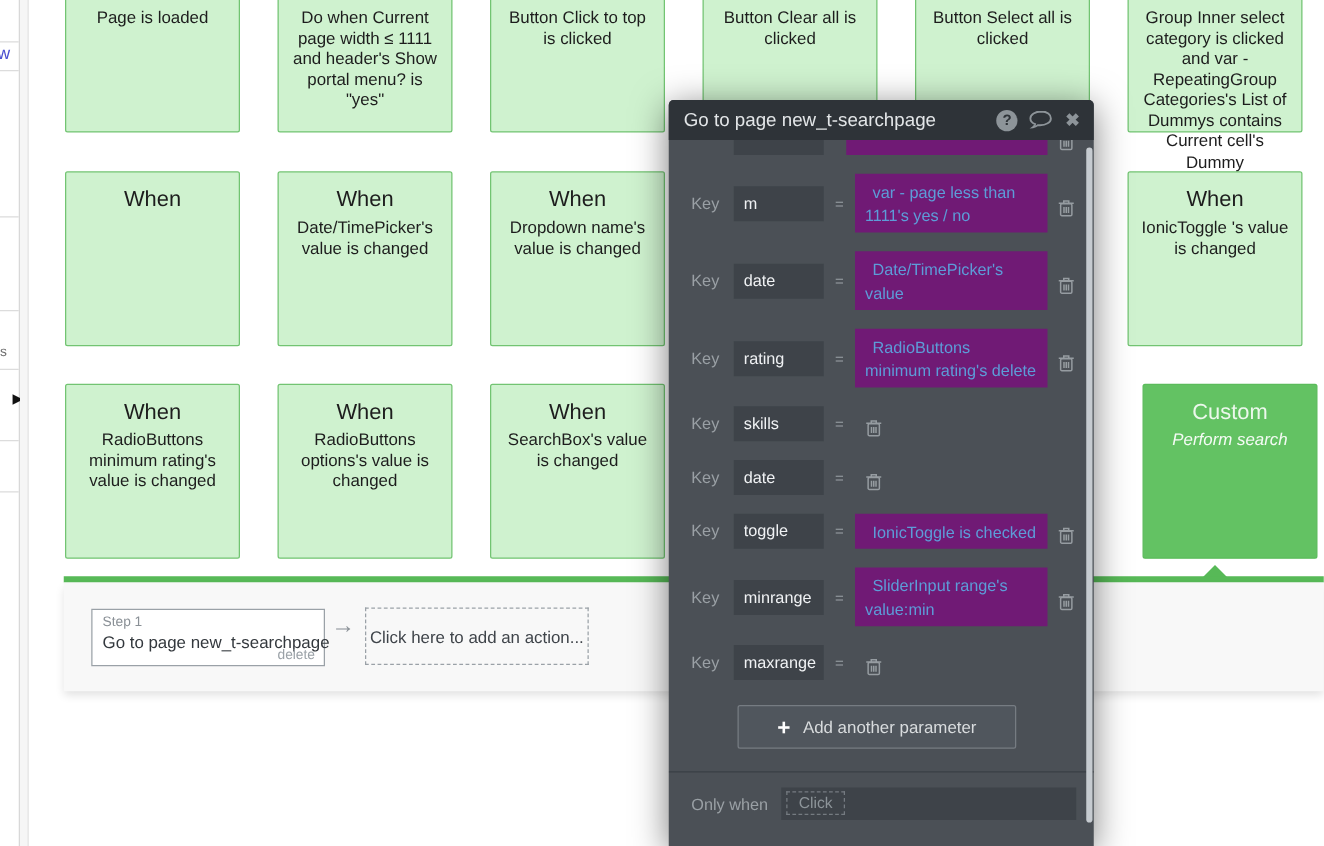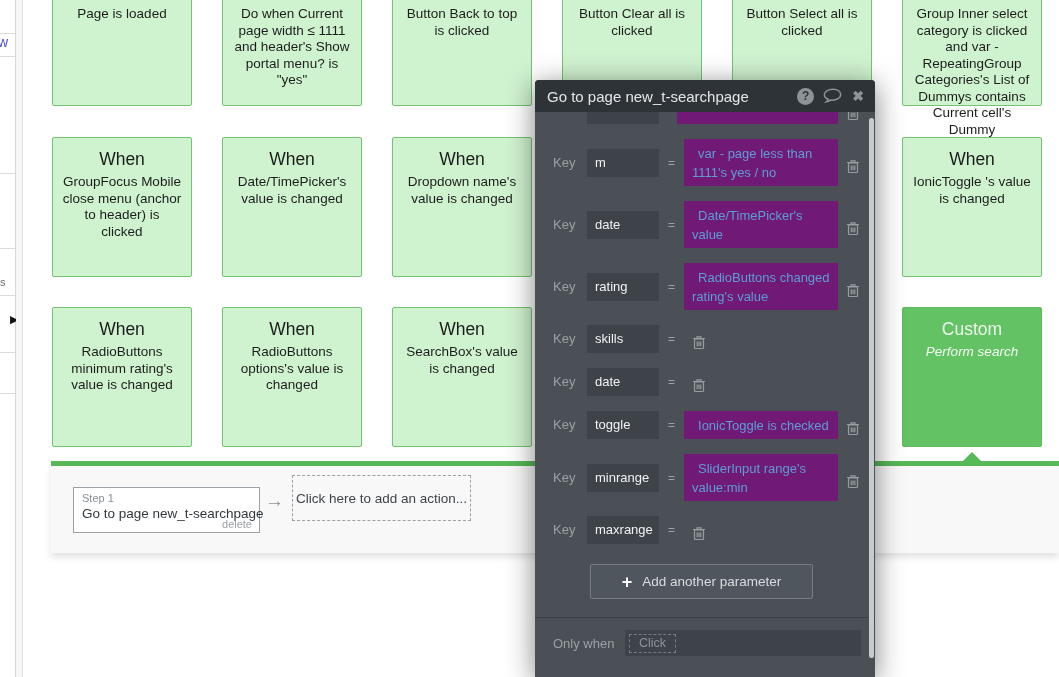--- a/index.html
+++ b/index.html
@@ -21,37 +21,37 @@
     position:absolute;width:140px;box-sizing:border-box;
     background:#cff2cf;border:1px solid #72c472;border-radius:2px;
     text-align:center;color:#1d1d1d;font-size:13.5px;line-height:16.5px;
     padding:10px 9px;cursor:pointer;
   }
   .event-box .when{font-size:17.5px;line-height:22px;margin-bottom:4px;}
   .row1{top:-36px;height:142px;padding-top:41px;}
   .row2{top:137px;height:140px;}
   .row3{top:307px;height:140px;}
   .c1{left:52px;} .c2{left:222px;} .c3{left:392px;} .c4{left:562px;} .c5{left:732px;} .c6{left:902px;}
-  .custom-box{background:#63c263;border-color:#5bbb5b;color:#fff;}
+  .custom-box{background:#63c263;border-color:#5bbb5b;color:#fff;margin-left:12px;}
   .custom-box .when{color:rgba(255,255,255,0.88);}
   .custom-box .box-body{color:#f4fbf4;font-style:italic;}
 
   
   .green-line{position:absolute;left:51px;right:0;top:461px;height:5px;background:#57b957;}
   .event-caret{position:absolute;left:962px;top:452px;width:0;height:0;
     border-left:10px solid transparent;border-right:10px solid transparent;border-bottom:10px solid #57b957;}
   .action-panel{position:absolute;left:51px;right:0;top:466px;height:87px;background:#f8f8f8;
     box-shadow:0 4px 7px rgba(0,0,0,0.12);}
   .step-card{position:absolute;left:22px;top:21px;width:187px;height:46px;box-sizing:border-box;
     background:#fff;border:1px solid #9aa1a7;padding:4px 8px 2px 8px;cursor:pointer;}
   .step-label{font-size:11px;color:#8a9096;line-height:13px;}
   .step-title{font-size:13.5px;color:#33383d;line-height:17px;white-space:nowrap;}
   .step-delete{position:absolute;right:7px;bottom:2px;font-size:11px;color:#9aa1a7;cursor:pointer;}
   .step-arrow{position:absolute;left:214px;top:24px;color:#8a9096;font-size:19px;font-weight:bold;}
-  .add-action-box{position:absolute;left:241px;top:9px;width:179px;height:46px;box-sizing:border-box;
+  .add-action-box{position:absolute;left:241px;top:20px;width:179px;height:46px;box-sizing:border-box;
     border:1px dashed #9aa1a7;display:flex;align-items:center;justify-content:center;
     font-size:13.5px;color:#3f444a;cursor:pointer;}
 
   
   .modal{position:absolute;left:535px;top:80px;width:340px;height:597px;
     background:#4b5056;border-radius:4px 4px 0 0;box-shadow:0 5px 28px rgba(0,0,0,0.5);}
   .modal-header{height:32px;background:#2e3338;border-radius:4px 4px 0 0;
     display:flex;align-items:center;padding:0 11px 0 12px;}
   .modal-title{flex:1;color:#e3e6e8;font-size:15px;white-space:nowrap;overflow:hidden;}
   .icon-help{width:17px;height:17px;border-radius:50%;background:#8d9499;color:#2e3338;
@@ -99,35 +99,34 @@
 </div>
 <div class="gutter"></div>
 
 <div class="event-box row1 c1">
   <div class="box-body">Page is loaded</div>
 </div>
 <div class="event-box row1 c2">
   <div class="box-body">Do when Current page width ≤ 1111 and header's Show portal menu? is "yes"</div>
 </div>
 <div class="event-box row1 c3">
-  <div class="box-body">Button Back to top is clicked</div>
+  <div class="box-body">Button Click to top is clicked</div>
 </div>
 <div class="event-box row1 c4">
   <div class="box-body">Button Clear all is clicked</div>
 </div>
 <div class="event-box row1 c5">
   <div class="box-body">Button Select all is clicked</div>
 </div>
 <div class="event-box row1 c6">
   <div class="box-body">Group Inner select category is clicked and var - RepeatingGroup Categories's List of Dummys contains Current cell's Dummy</div>
 </div>
 
 <div class="event-box row2 c1">
   <div class="when">When</div>
-  <div class="box-body">GroupFocus Mobile close menu (anchor to header) is clicked</div>
 </div>
 <div class="event-box row2 c2">
   <div class="when">When</div>
   <div class="box-body">Date/TimePicker's value is changed</div>
 </div>
 <div class="event-box row2 c3">
   <div class="when">When</div>
   <div class="box-body">Dropdown name's value is changed</div>
 </div>
 <div class="event-box row2 c6">
@@ -216,21 +215,21 @@
             <g fill="none" stroke="#969ca1" stroke-width="1.2">
               <rect x="2.5" y="4" width="9" height="9.5" rx="1"></rect>
               <path d="M1 3.5h12M5 3.5V1.8h4v1.7M5.2 6.5v4.8M7 6.5v4.8M8.8 6.5v4.8"></path>
             </g>
           </svg></span>
     </div>
     <div class="param-row">
       <span class="key-label">Key</span>
       <span class="key-input">rating</span>
       <span class="eq">=</span>
-      <span class="value-input">RadioButtons changed rating's value</span>
+      <span class="value-input">RadioButtons minimum rating's delete</span>
       <span class="trash"><svg width="14" height="15" viewBox="0 0 14 15">
             <g fill="none" stroke="#969ca1" stroke-width="1.2">
               <rect x="2.5" y="4" width="9" height="9.5" rx="1"></rect>
               <path d="M1 3.5h12M5 3.5V1.8h4v1.7M5.2 6.5v4.8M7 6.5v4.8M8.8 6.5v4.8"></path>
             </g>
           </svg></span>
     </div>
     <div class="param-row">
       <span class="key-label">Key</span>
       <span class="key-input">skills</span>

